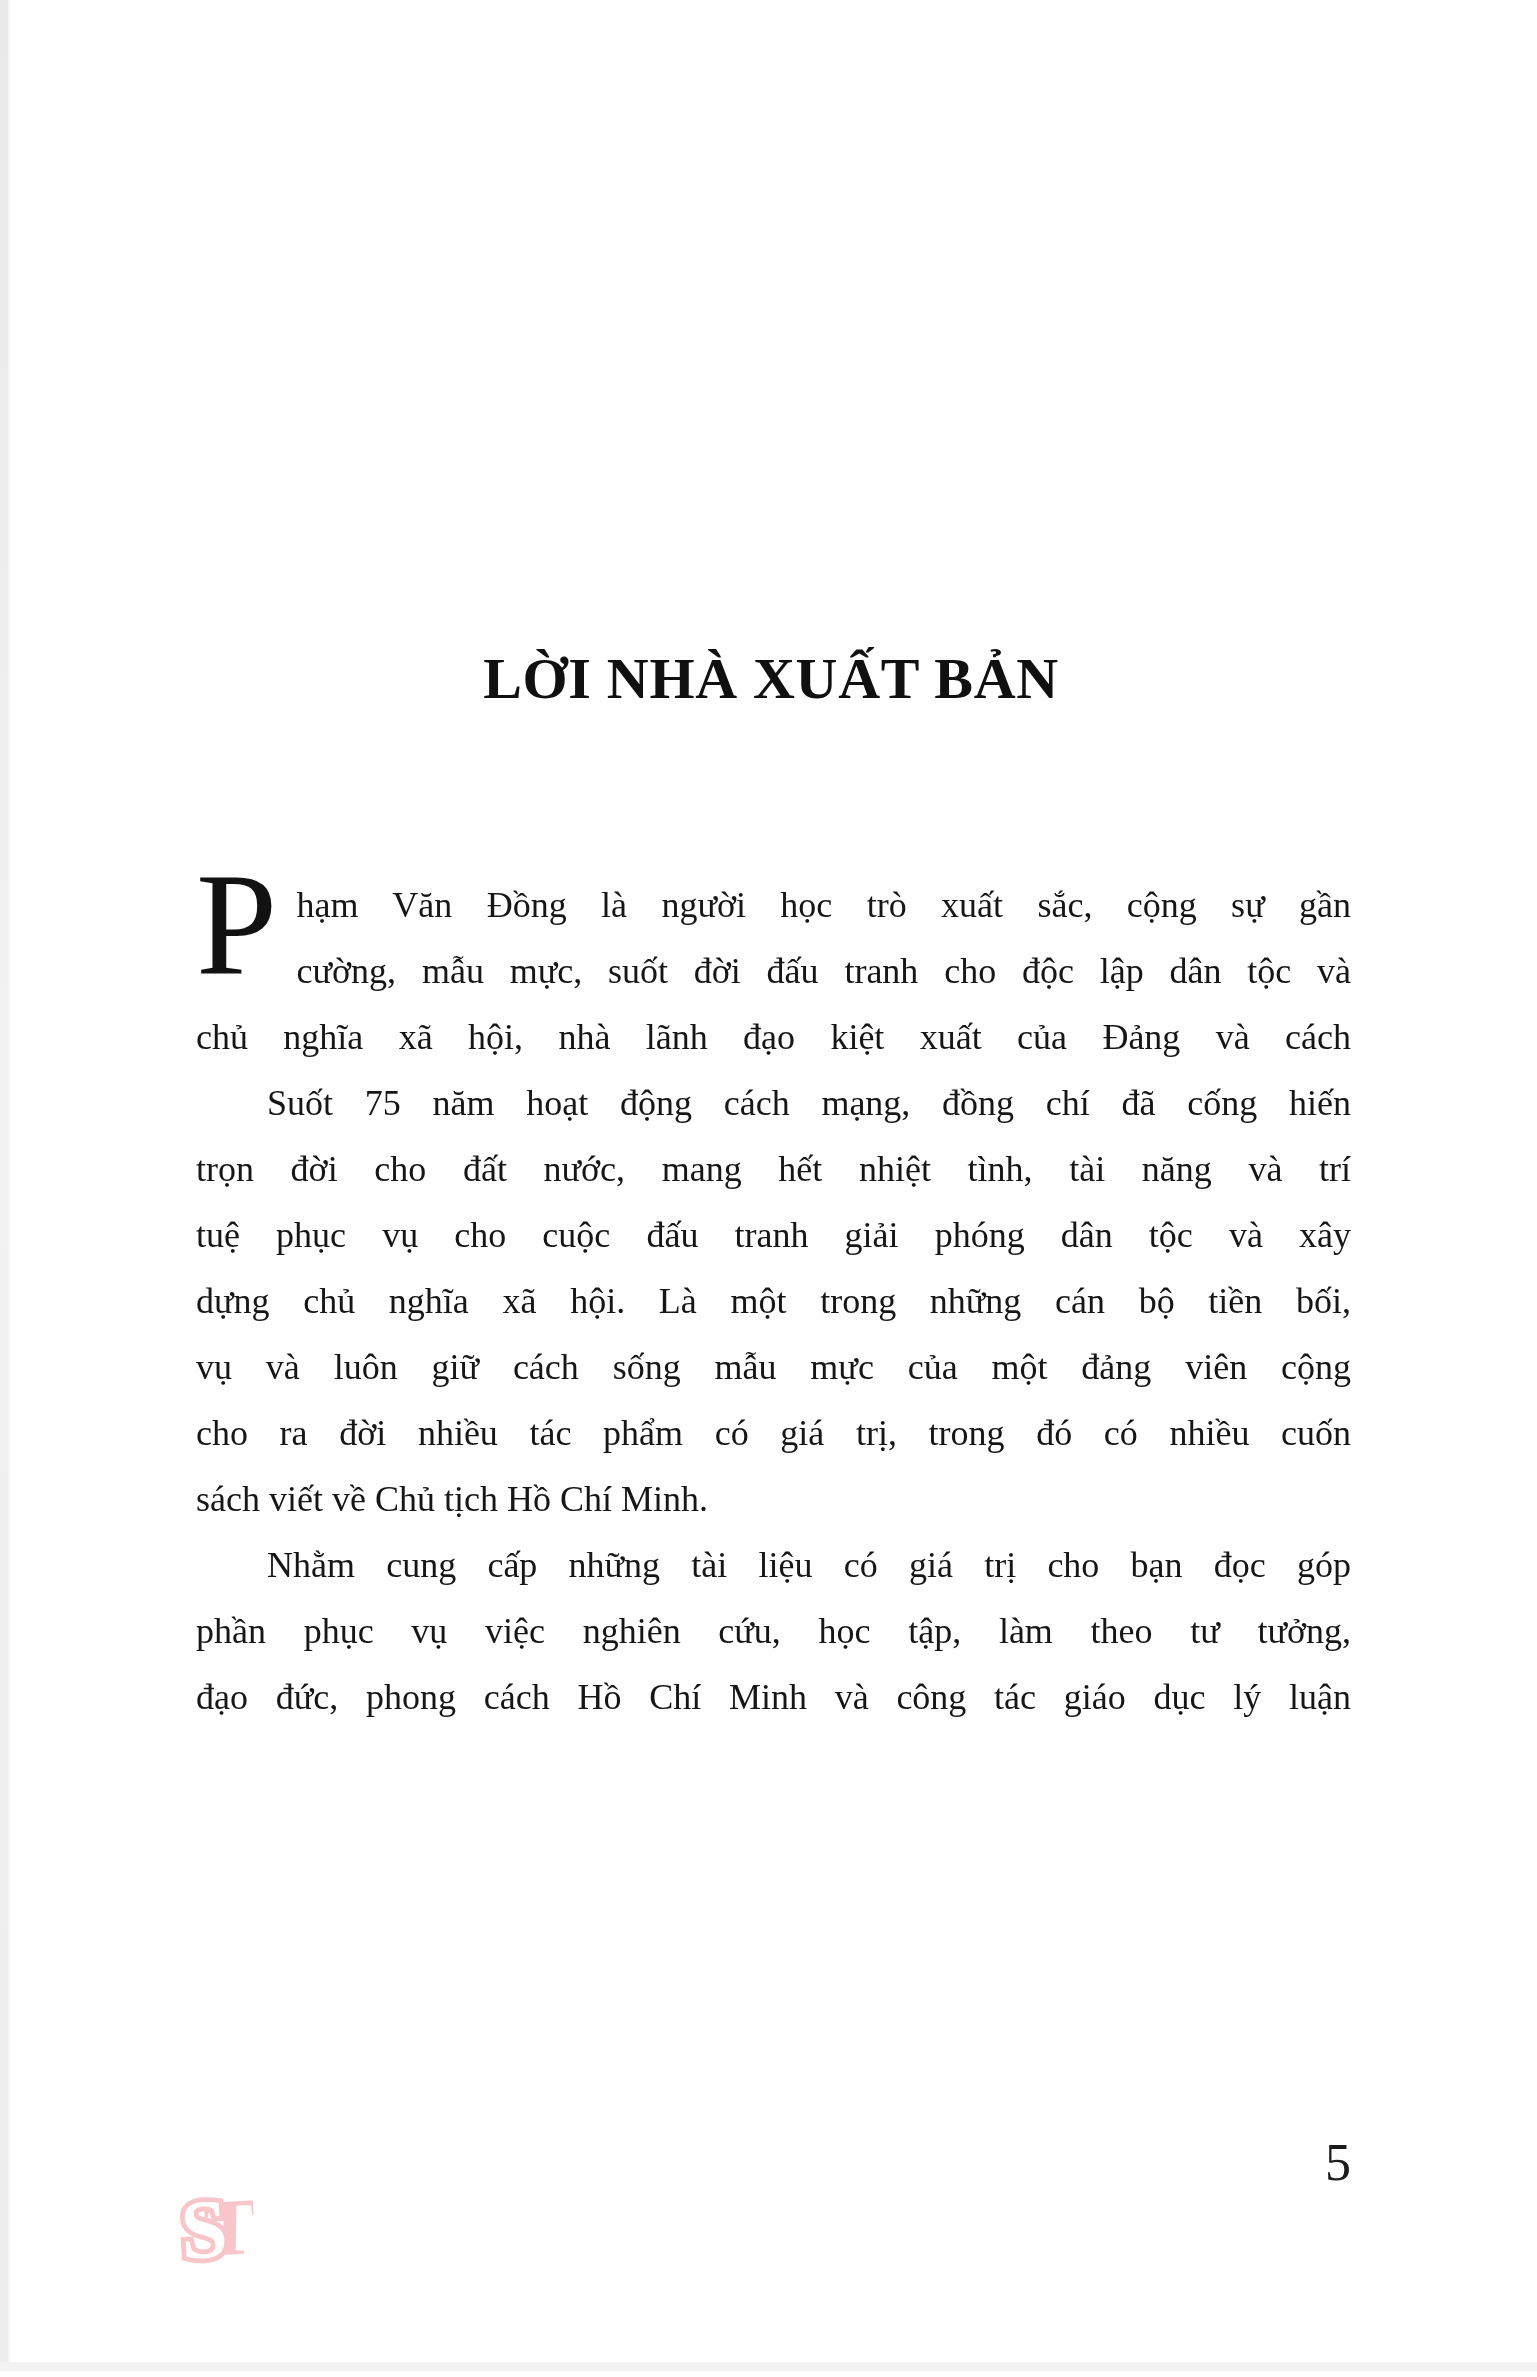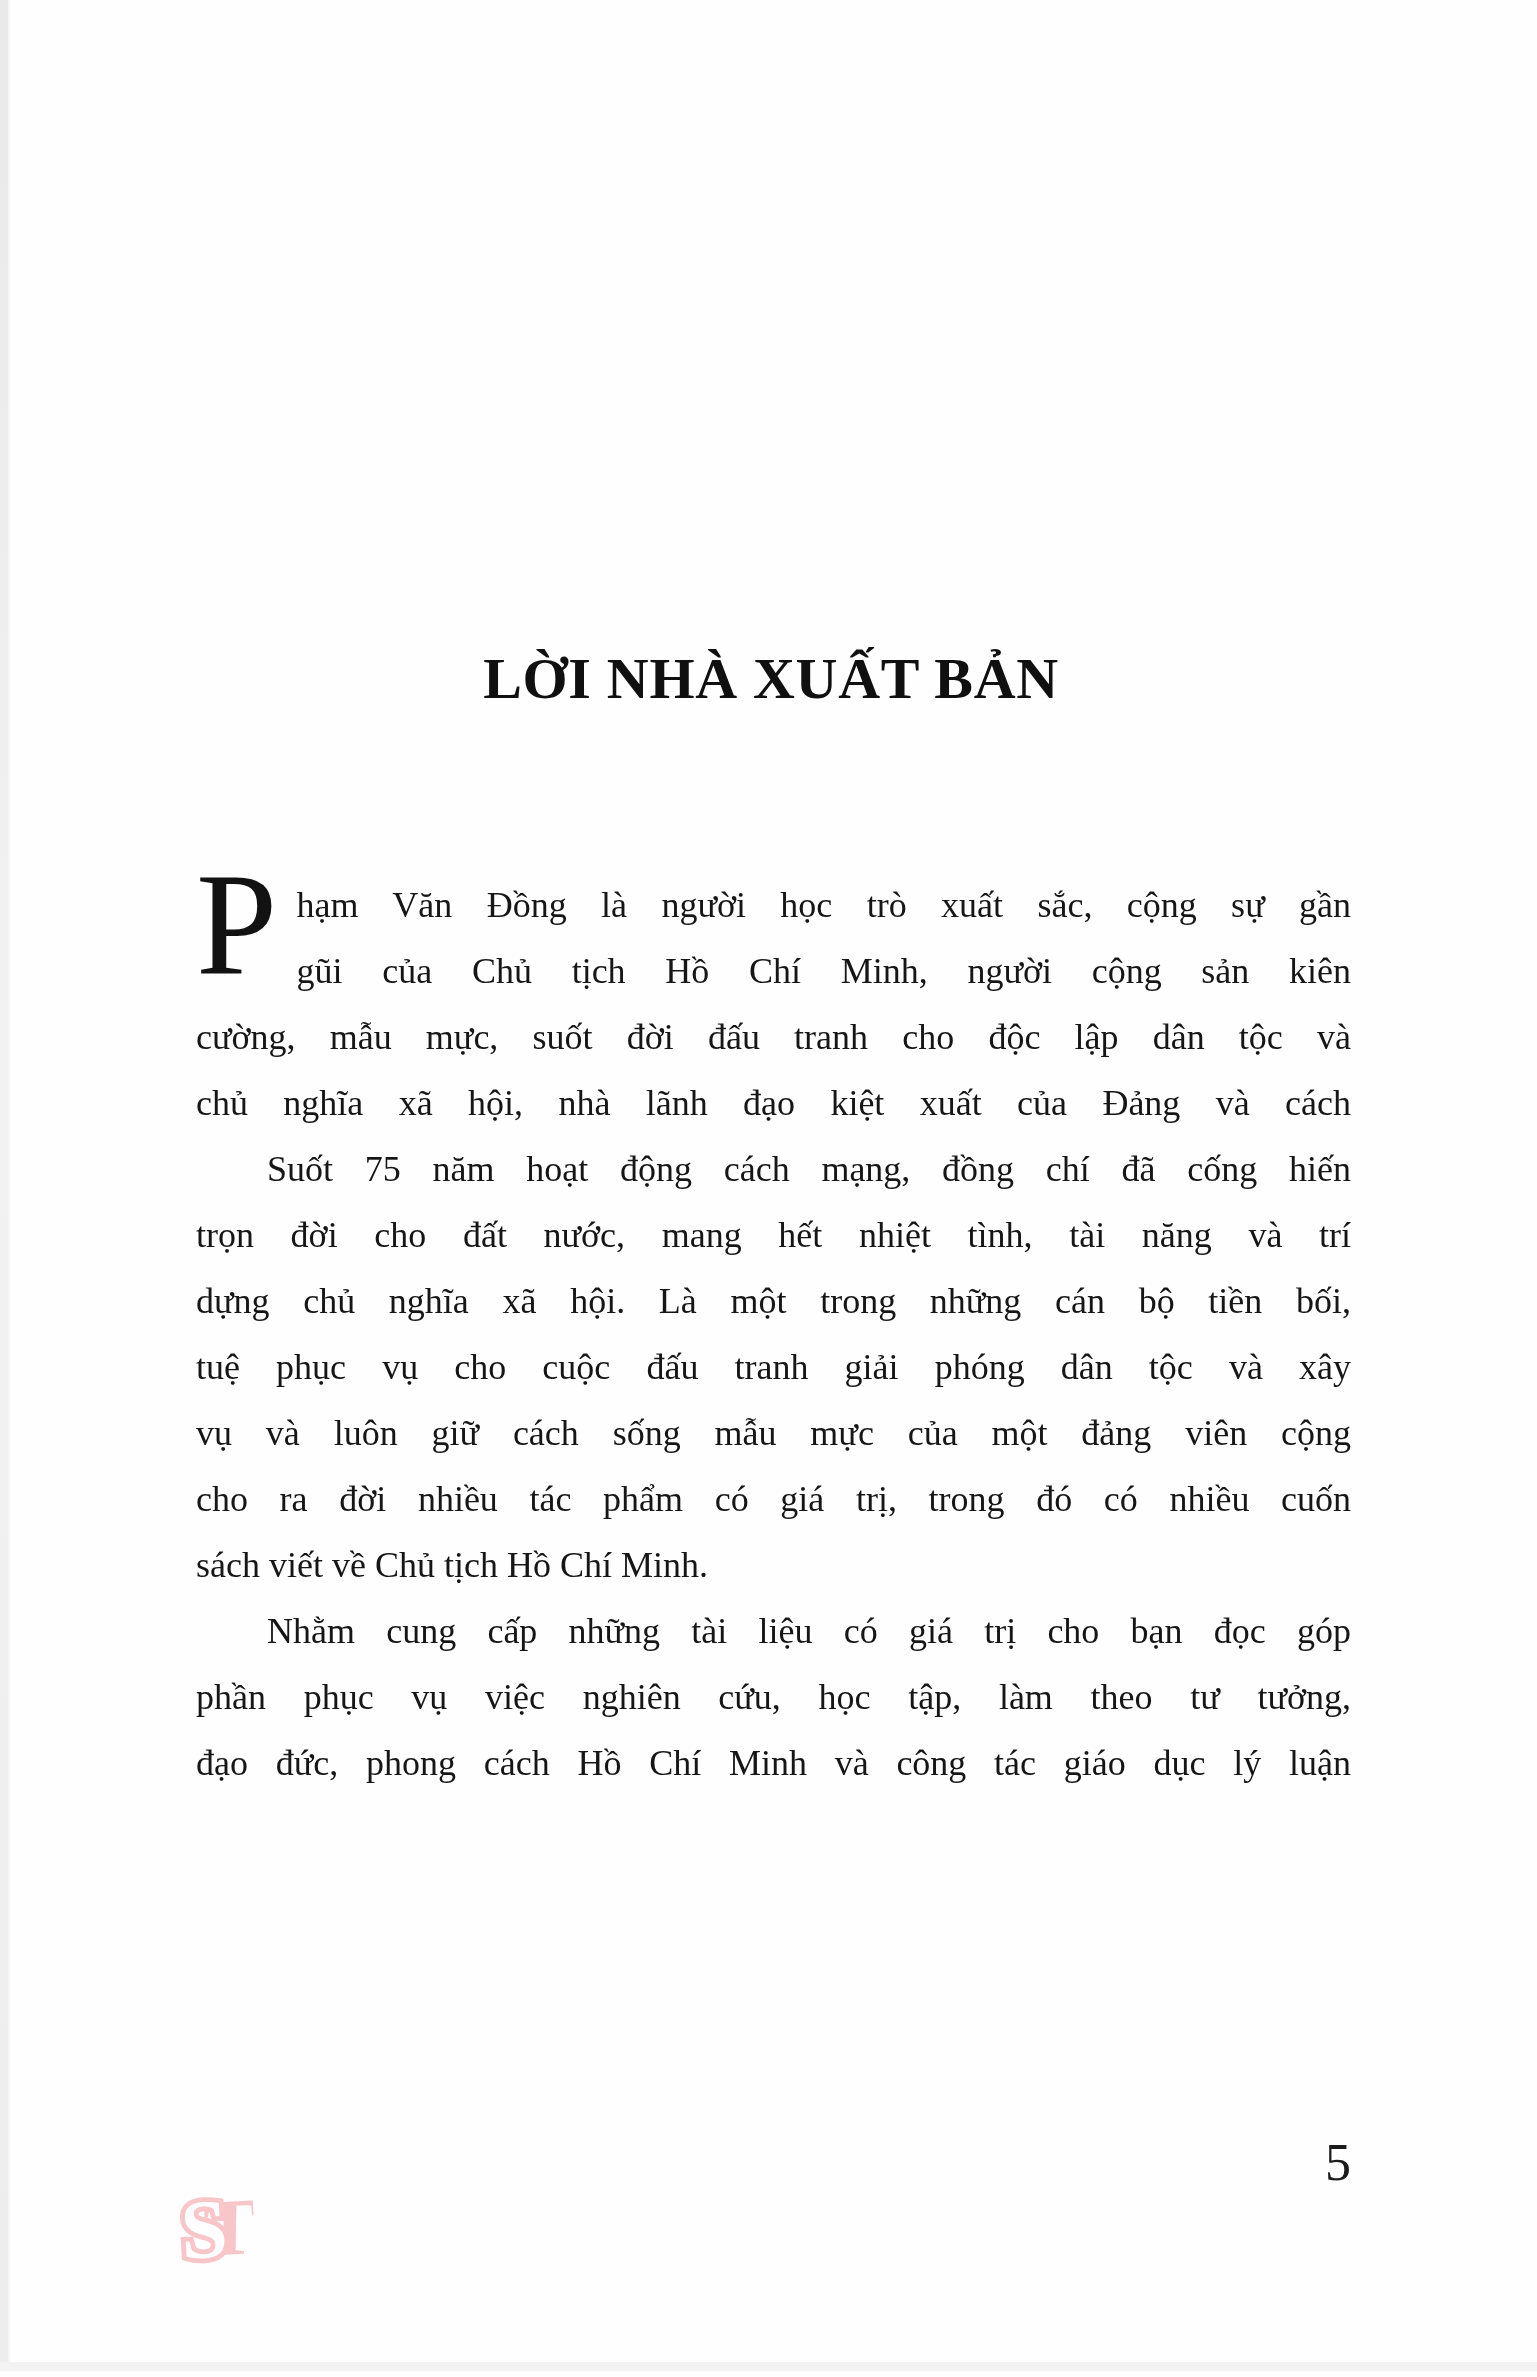--- a/index.html
+++ b/index.html
@@ -91,29 +91,28 @@
   <div class="edge-left"></div>
   <div class="edge-left-line"></div>
   <div class="edge-bottom"></div>
 
   <h1 class="title">LỜI NHÀ XUẤT BẢN</h1>
 
   <div class="text-block">
       <div class="para">
         <span class="dropcap">P</span>
         <div class="line">hạm Văn Đồng là người học trò xuất sắc, cộng sự gần</div>
-        <div class="line">gũi của Chủ tịch Hồ Chí Minh, người cộng sản kiên</div>
         <div class="line">cường, mẫu mực, suốt đời đấu tranh cho độc lập dân tộc và</div>
         <div class="line">chủ nghĩa xã hội, nhà lãnh đạo kiệt xuất của Đảng và cách</div>
       </div>
       <div class="para">
         <div class="line indent">Suốt 75 năm hoạt động cách mạng, đồng chí đã cống hiến</div>
         <div class="line">trọn đời cho đất nước, mang hết nhiệt tình, tài năng và trí</div>
+        <div class="line">tuệ phục vụ cho cuộc đấu tranh giải phóng dân tộc và xây</div>
         <div class="line">dựng chủ nghĩa xã hội. Là một trong những cán bộ tiền bối,</div>
-        <div class="line">tuệ phục vụ cho cuộc đấu tranh giải phóng dân tộc và xây</div>
         <div class="line">vụ và luôn giữ cách sống mẫu mực của một đảng viên cộng</div>
         <div class="line">cho ra đời nhiều tác phẩm có giá trị, trong đó có nhiều cuốn</div>
         <div class="line last">sách viết về Chủ tịch Hồ Chí Minh.</div>
       </div>
       <div class="para">
         <div class="line indent">Nhằm cung cấp những tài liệu có giá trị cho bạn đọc góp</div>
         <div class="line">phần phục vụ việc nghiên cứu, học tập, làm theo tư tưởng,</div>
         <div class="line">đạo đức, phong cách Hồ Chí Minh và công tác giáo dục lý luận</div>
       </div>
     </div>

